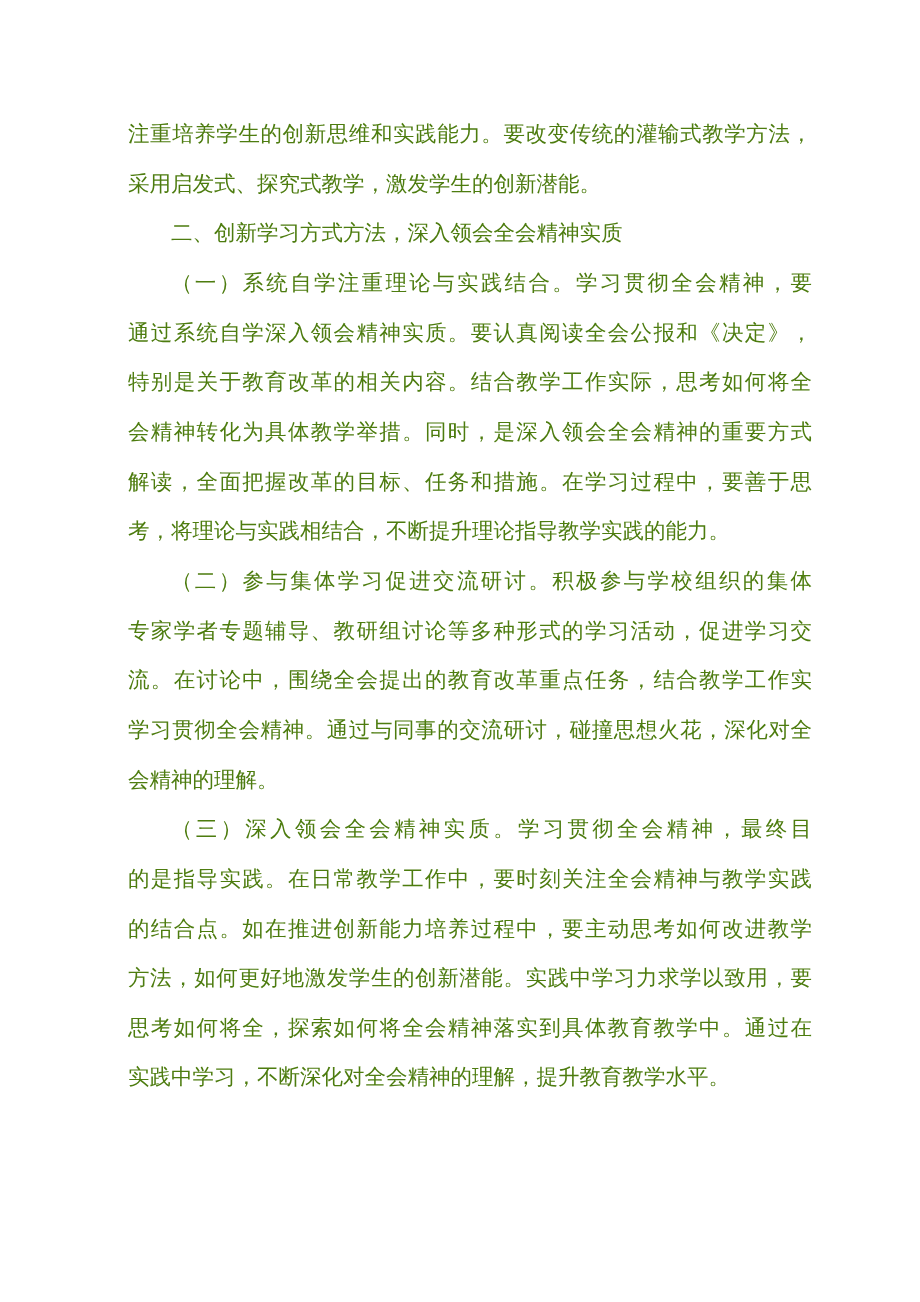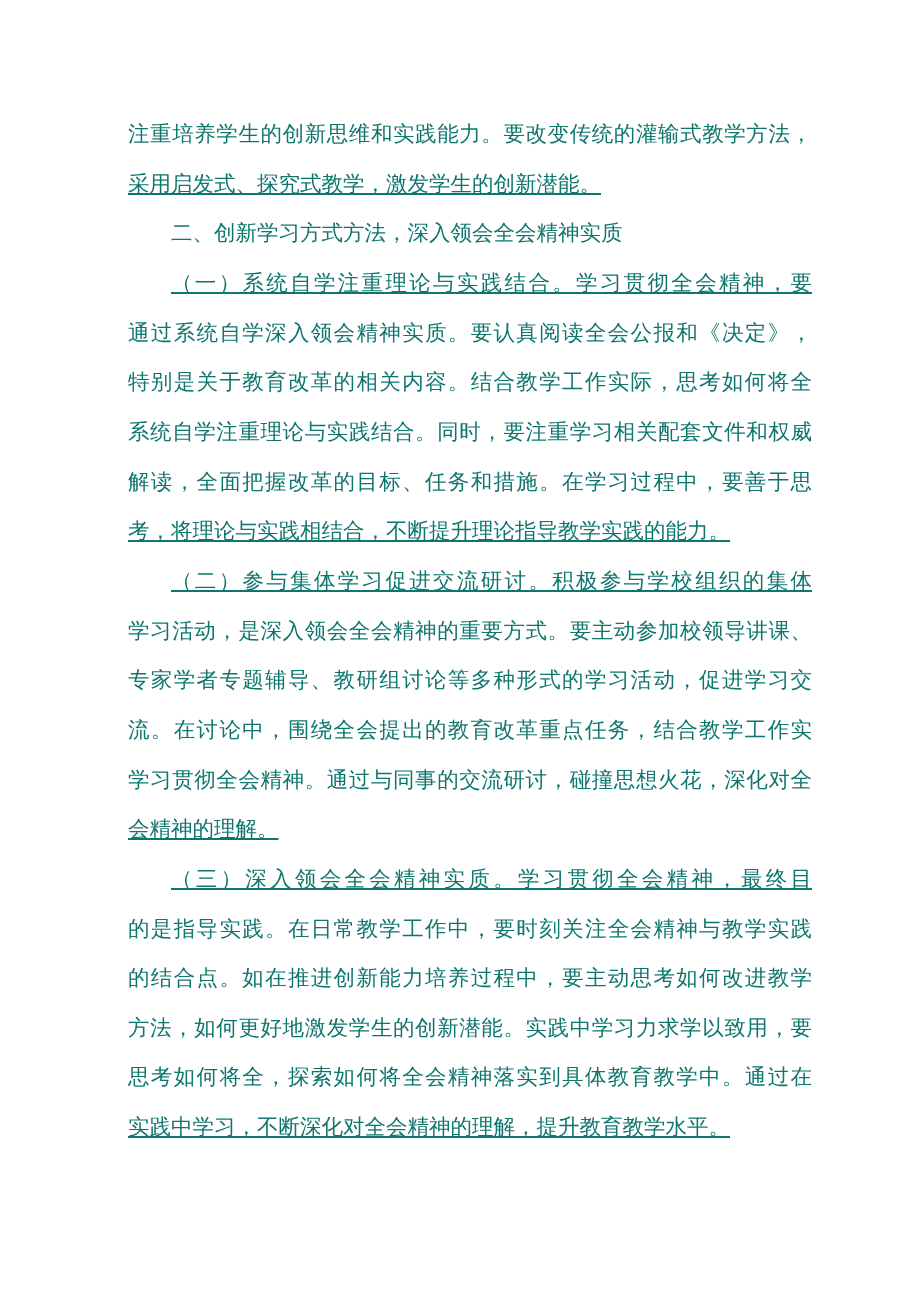--- a/index.html
+++ b/index.html
@@ -29,50 +29,49 @@
     position: absolute;
     left: 128px;
     top: 110px;
     width: 684px;
     z-index: 1;
   }
   .ln {
     height: 49.66px;
     line-height: 49.66px;
     font-size: 21.5px;
-    color: #0f766e;
+    color: #4d7c0f;
     text-align: justify;
     text-align-last: justify;
     overflow: hidden;
     white-space: nowrap;
   }
   
   .ln.full   { text-align-last: justify; }
-  .ln.end    { text-align-last: left; text-decoration: underline; }
+  .ln.end    { text-align-last: left; }
   .ln.head   { text-align: left; text-align-last: left; padding-left: 43px; width: 641px; }
-  .ln.pfirst { padding-left: 43px; width: 641px; text-decoration: underline; }
+  .ln.pfirst { padding-left: 43px; width: 641px; }
 </style>
 </head>
 <body>
 
 <div class="page">
 
 
   <div class="content">
     <div class="ln full">注重培养学生的创新思维和实践能力。要改变传统的灌输式教学方法，</div>
     <div class="ln end">采用启发式、探究式教学，激发学生的创新潜能。</div>
     <div class="ln head">二、创新学习方式方法，深入领会全会精神实质</div>
     <div class="ln pfirst">（一）系统自学注重理论与实践结合。学习贯彻全会精神，要</div>
     <div class="ln full">通过系统自学深入领会精神实质。要认真阅读全会公报和《决定》，</div>
     <div class="ln full">特别是关于教育改革的相关内容。结合教学工作实际，思考如何将全</div>
-    <div class="ln full">系统自学注重理论与实践结合。同时，要注重学习相关配套文件和权威</div>
+    <div class="ln full">会精神转化为具体教学举措。同时，是深入领会全会精神的重要方式</div>
     <div class="ln full">解读，全面把握改革的目标、任务和措施。在学习过程中，要善于思</div>
     <div class="ln end">考，将理论与实践相结合，不断提升理论指导教学实践的能力。</div>
     <div class="ln pfirst">（二）参与集体学习促进交流研讨。积极参与学校组织的集体</div>
-    <div class="ln full">学习活动，是深入领会全会精神的重要方式。要主动参加校领导讲课、</div>
     <div class="ln full">专家学者专题辅导、教研组讨论等多种形式的学习活动，促进学习交</div>
     <div class="ln full">流。在讨论中，围绕全会提出的教育改革重点任务，结合教学工作实</div>
     <div class="ln full">学习贯彻全会精神。通过与同事的交流研讨，碰撞思想火花，深化对全</div>
     <div class="ln end">会精神的理解。</div>
     <div class="ln pfirst">（三）深入领会全会精神实质。学习贯彻全会精神，最终目</div>
     <div class="ln full">的是指导实践。在日常教学工作中，要时刻关注全会精神与教学实践</div>
     <div class="ln full">的结合点。如在推进创新能力培养过程中，要主动思考如何改进教学</div>
     <div class="ln full">方法，如何更好地激发学生的创新潜能。实践中学习力求学以致用，要</div>
     <div class="ln full">思考如何将全，探索如何将全会精神落实到具体教育教学中。通过在</div>
     <div class="ln end">实践中学习，不断深化对全会精神的理解，提升教育教学水平。</div>

